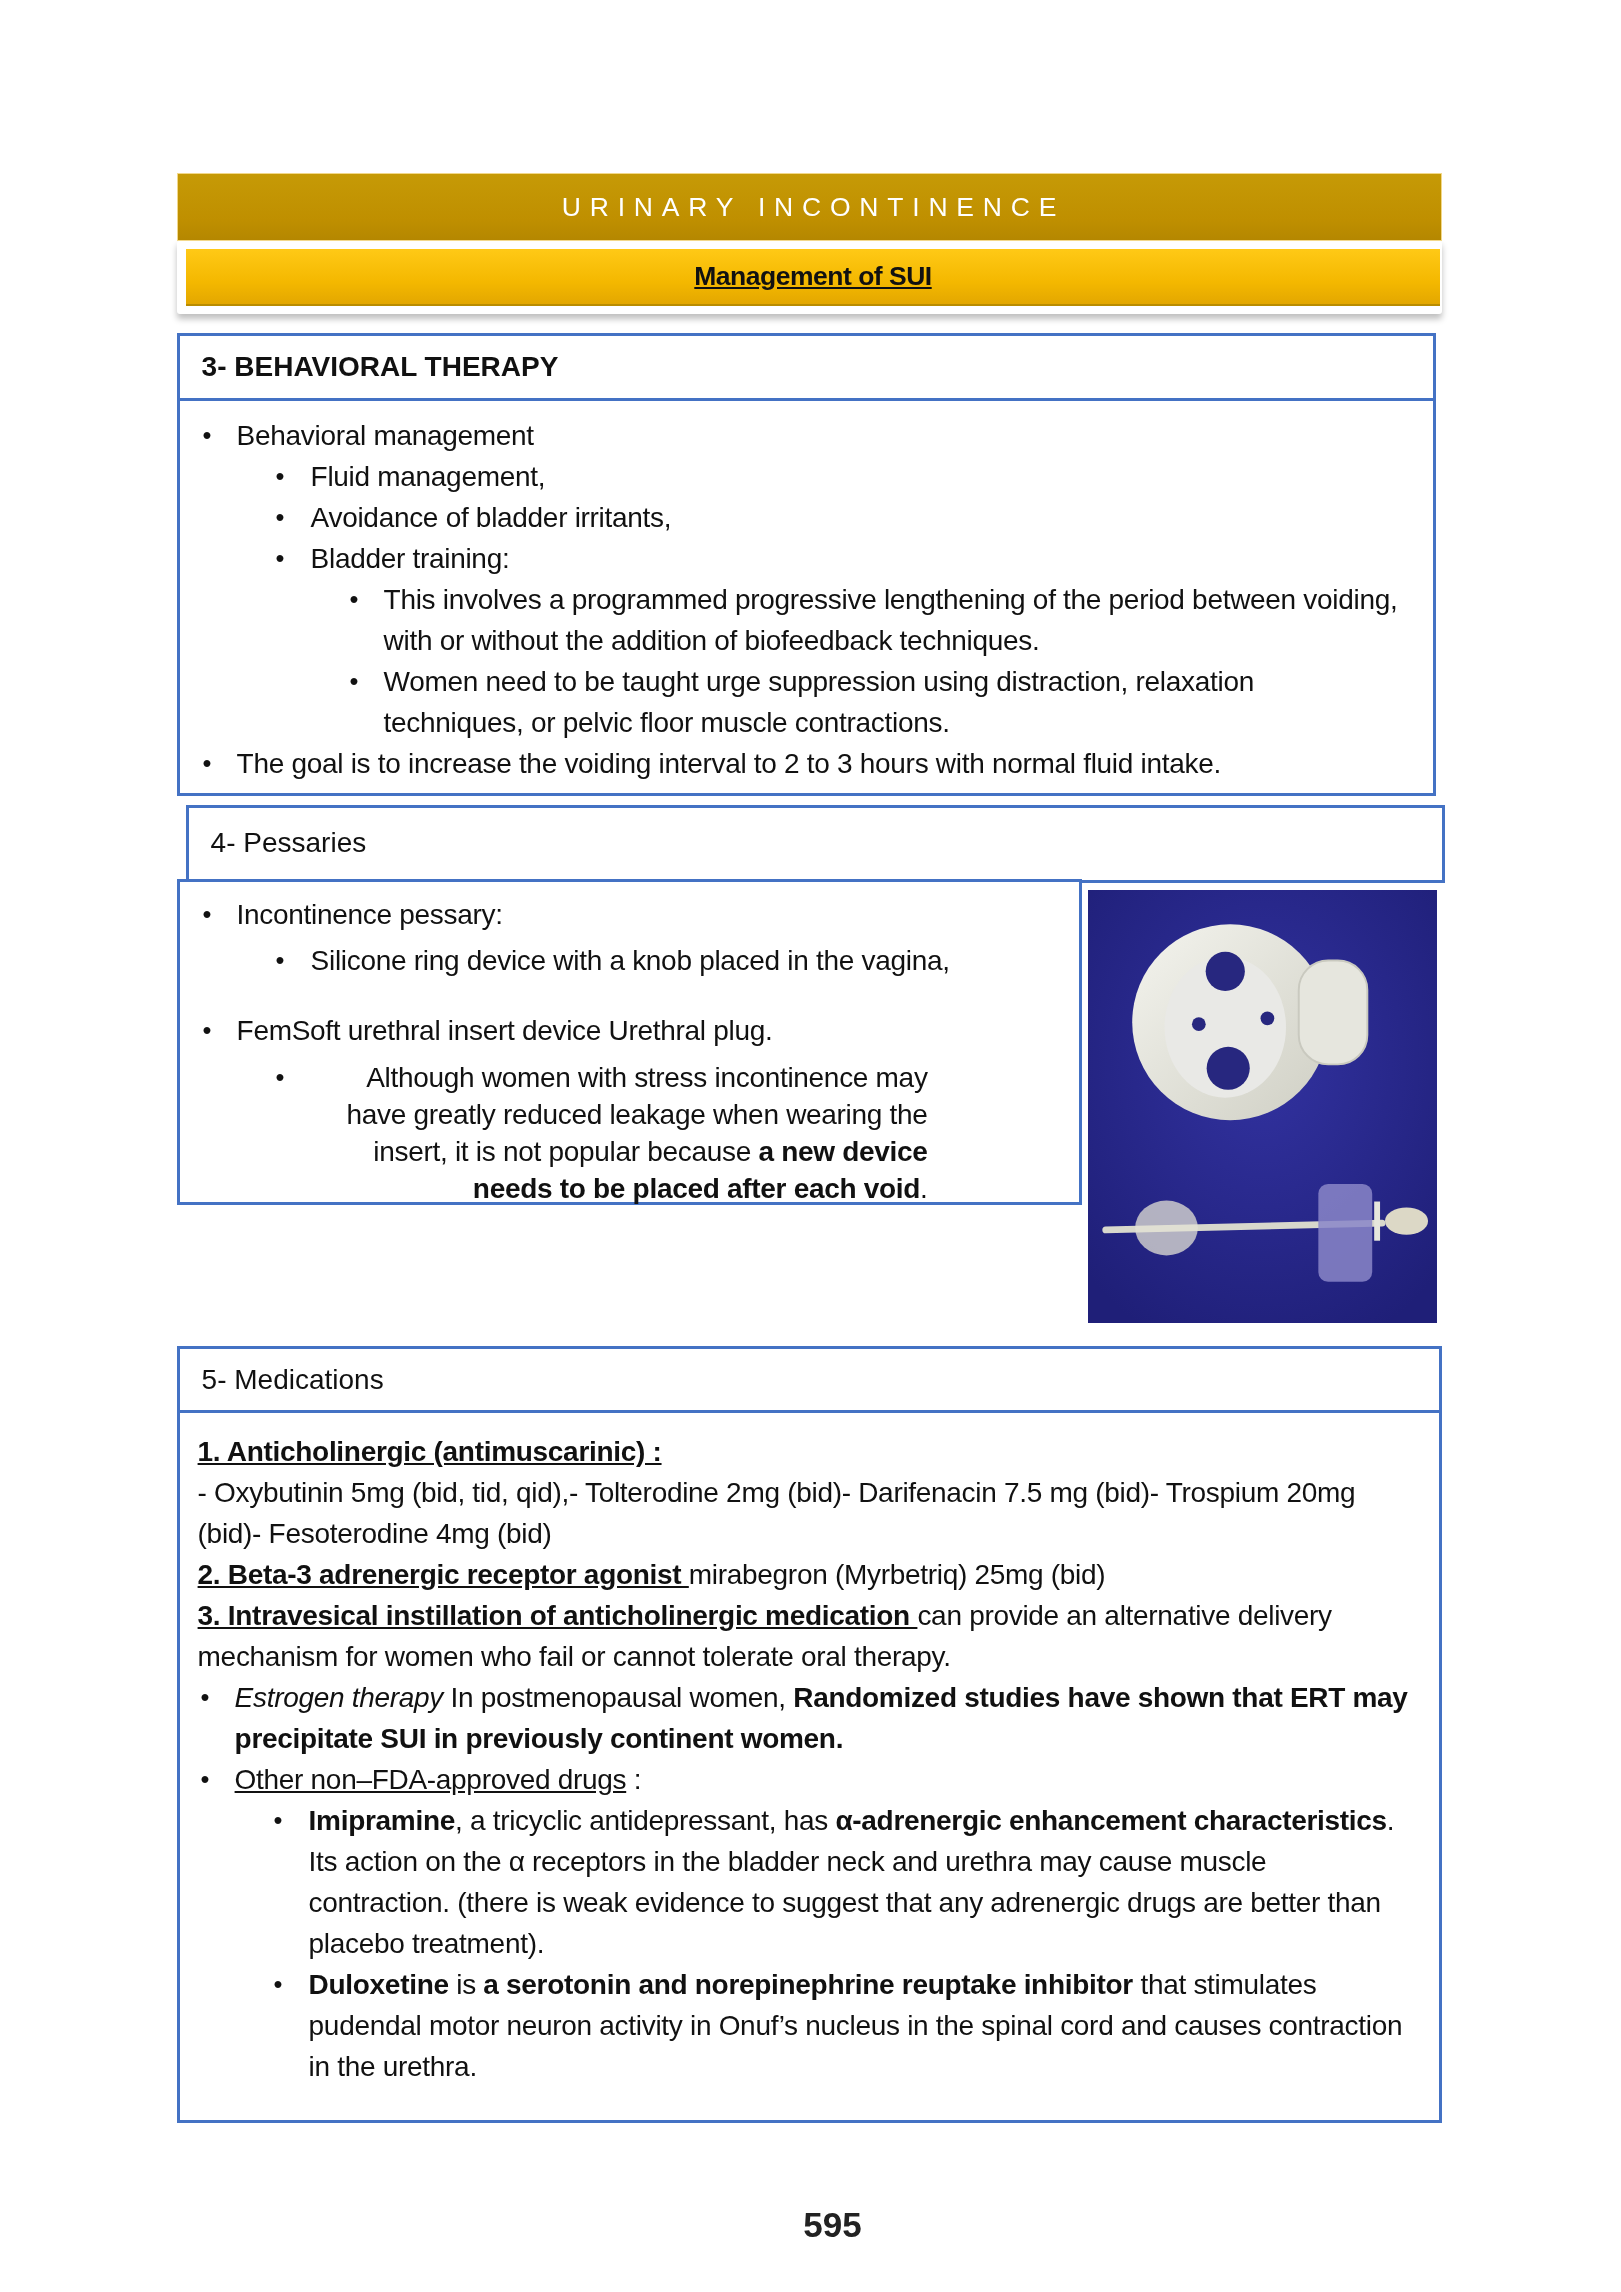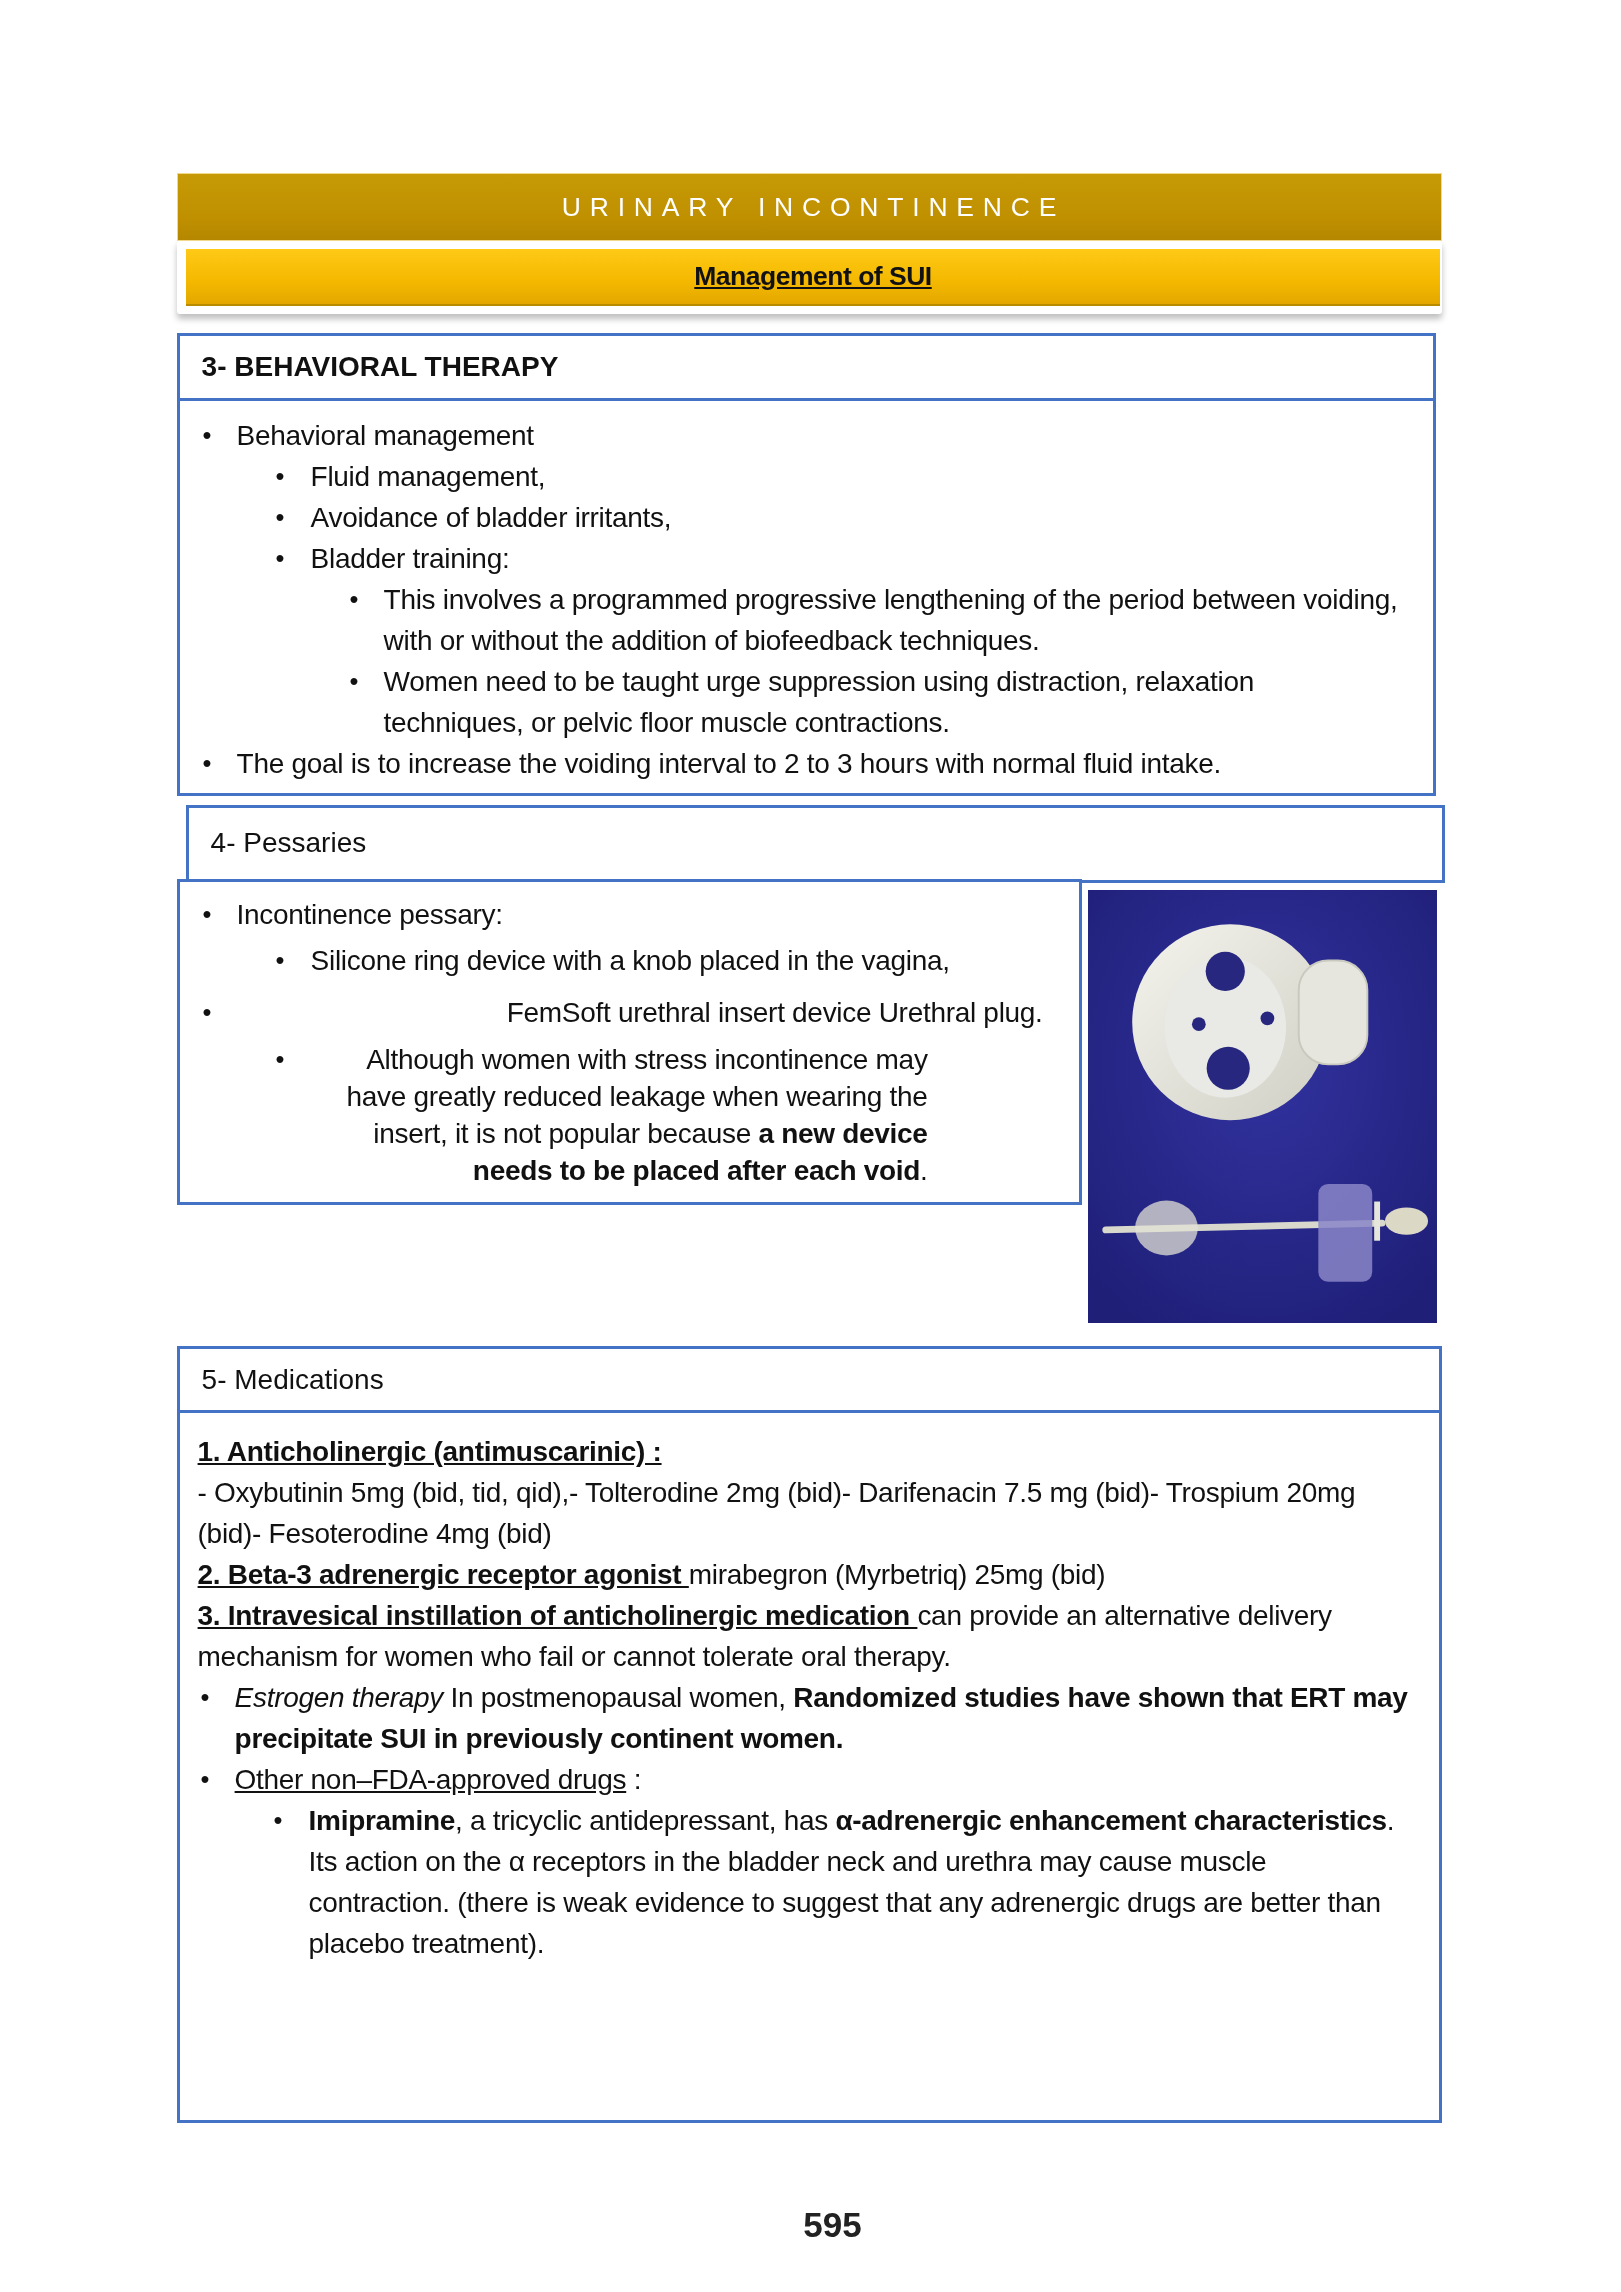--- a/index.html
+++ b/index.html
@@ -87,21 +87,21 @@
   </div>
 </div>
 
 <div class="abs box" style="left:186px; top:805px; width:1259px; height:78px;">
   <span class="sec-title" style="top:18.6px;">4- Pessaries</span>
 </div>
 <div class="abs box" style="left:177px; top:879px; width:905px; height:326px;">
   <div class="content" style="position:absolute; left:19.6px; top:13.7px; width:843px; line-height:37px;">
     <div class="li l1">Incontinence pessary:</div>
     <div class="li l2" style="margin-top:9.8px;">Silicone ring device with a knob placed in the vagina,</div>
-    <div class="li l1" style="margin-top:15px;text-align:right;">FemSoft urethral insert device Urethral plug.</div>
+    <div class="li l1" style="margin-top:33px;">FemSoft urethral insert device Urethral plug.</div>
     <div class="li l2" style="margin-top:9.8px; width:617px;text-align:right;">
       <span>Although women with stress incontinence may have greatly reduced leakage when wearing the insert, it is not popular because </span><span class="b">a new device needs to be placed after each void</span><span>.</span>
     </div>
   </div>
 </div>
 
 <div class="abs" style="left:1088px; top:890px; width:349px; height:433px; background:#2a2a8c;">
   <svg width="349" height="433" viewBox="0 0 356 442">
     <defs>
       <radialGradient id="bg" cx="50%" cy="40%" r="70%">
@@ -149,17 +149,20 @@
     </div>
     <div class="li l1">
       <span class="i">Estrogen therapy</span><span> In postmenopausal women, </span><span class="b">Randomized studies have shown that ERT may precipitate SUI in previously continent women.</span>
     </div>
     <div class="li l1">
       <span class="u">Other non–FDA-approved drugs</span><span> :</span>
     </div>
     <div class="li l2">
       <span class="b">Imipramine</span><span>, a tricyclic antidepressant, has </span><span class="b">α-adrenergic enhancement characteristics</span><span>. Its action on the α receptors in the bladder neck and urethra may cause muscle contraction. (there is weak evidence to suggest that any adrenergic drugs are better than placebo treatment).</span>
     </div>
+    <div class="li l2">
+      <span class="b">Duloxetine</span><span> is </span><span class="b">a serotonin and norepinephrine reuptake inhibitor</span><span> that stimulates pudendal motor neuron activity in Onuf’s nucleus in the spinal cord and causes contraction in the urethra.</span>
+    </div>
   </div>
 </div>
 
 <div class="abs page-num">595</div>
 
 
 </body></html>

